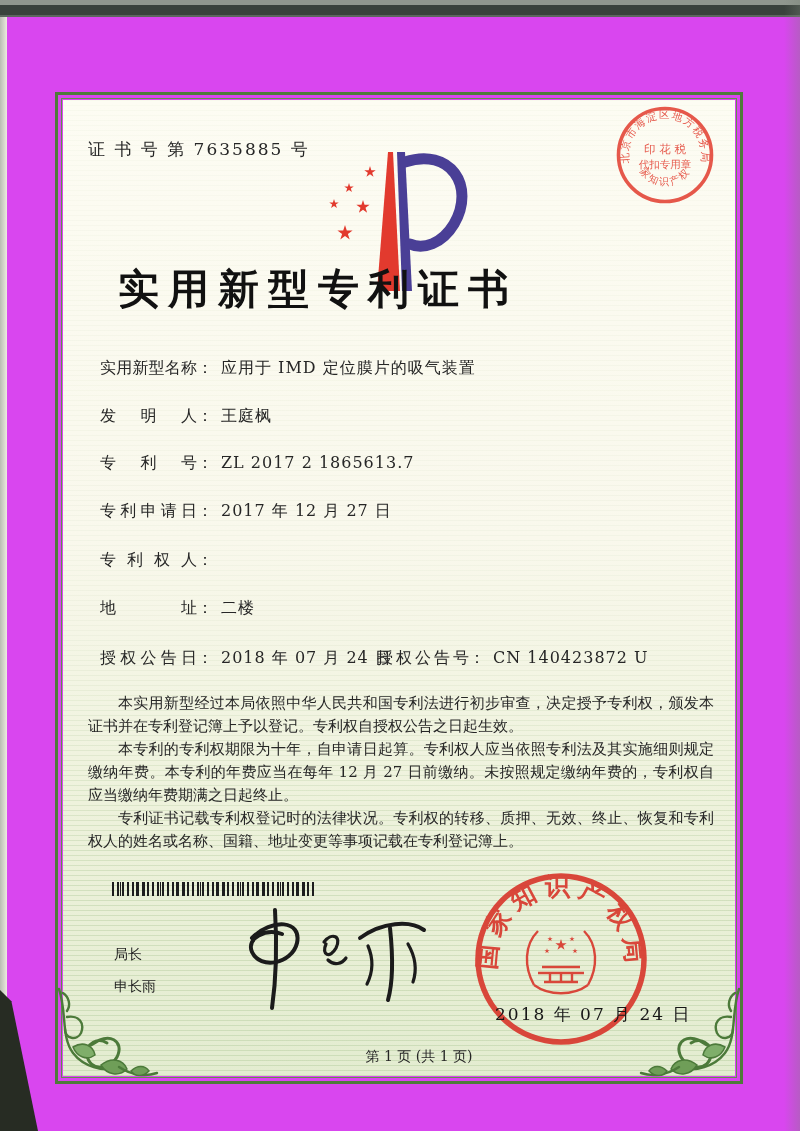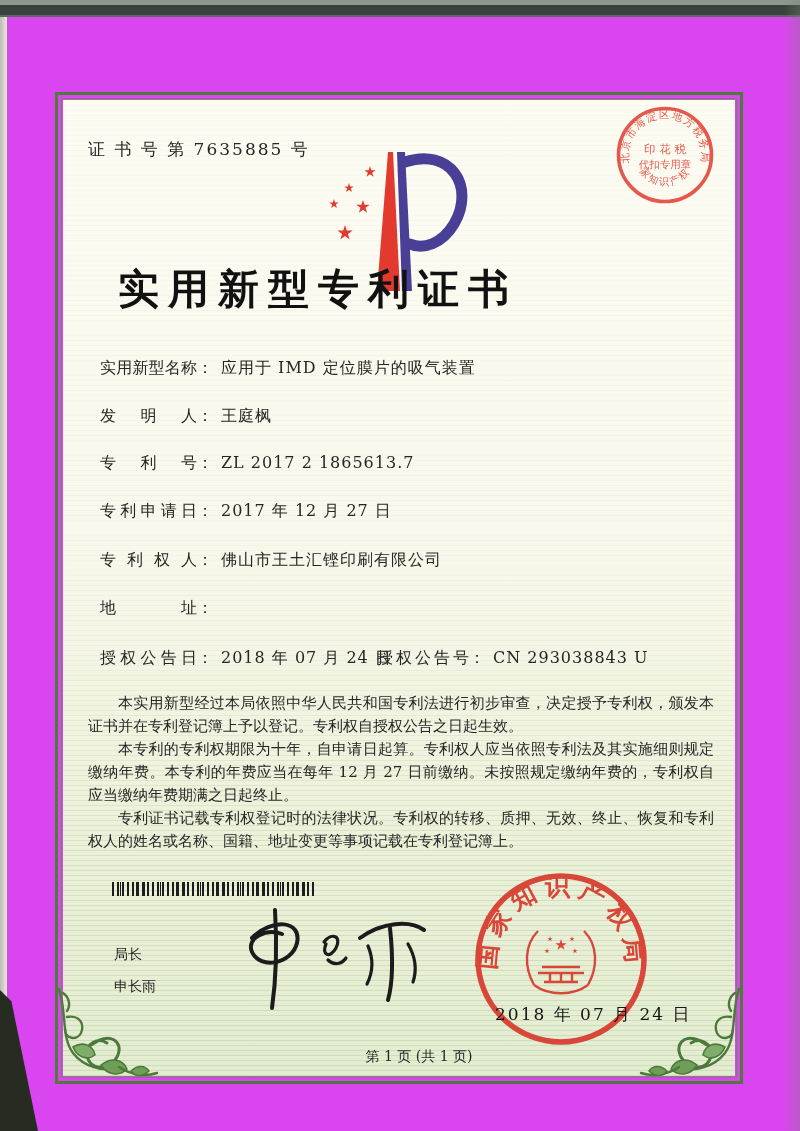--- a/index.html
+++ b/index.html
@@ -162,29 +162,28 @@
       <span class="fvalue">2017 年 12 月 27 日</span>
   </div>
   <div class="field-row" style="top:550px">
     <span class="flabel">
         <span>专</span>
         <span>利</span>
         <span>权</span>
         <span>人</span>
       </span>
       <span class="fcolon">：</span>
-      <span class="fvalue">佛山市王土汇铿印刷有限公司</span>
   </div>
   <div class="field-row" style="top:598px">
     <span class="flabel">
         <span>地</span>
         <span>址</span>
       </span>
       <span class="fcolon">：</span>
-    <span class="fvalue"></span>
+    <span class="fvalue"><span class="line2">二楼</span></span>
   </div>
   <div class="field-row" style="top:648px">
     <span class="flabel">
         <span>授</span>
         <span>权</span>
         <span>公</span>
         <span>告</span>
         <span>日</span>
       </span>
       <span class="fcolon">：</span>
@@ -192,21 +191,21 @@
   </div>
   <div class="row-right" style="top:648px">
     <span class="flabel">
         <span>授</span>
         <span>权</span>
         <span>公</span>
         <span>告</span>
         <span>号</span>
       </span>
       <span class="fcolon">：</span>
-      <span class="fvalue">CN 293038843 U</span>
+      <span class="fvalue">CN 140423872 U</span>
   </div>
 
   <div class="paras">
     <p>本实用新型经过本局依照中华人民共和国专利法进行初步审查，决定授予专利权，颁发本证书并在专利登记簿上予以登记。专利权自授权公告之日起生效。</p>
     <p>本专利的专利权期限为十年，自申请日起算。专利权人应当依照专利法及其实施细则规定缴纳年费。本专利的年费应当在每年 12 月 27 日前缴纳。未按照规定缴纳年费的，专利权自应当缴纳年费期满之日起终止。</p>
     <p>专利证书记载专利权登记时的法律状况。专利权的转移、质押、无效、终止、恢复和专利权人的姓名或名称、国籍、地址变更等事项记载在专利登记簿上。</p>
   </div>
 
   <div class="barcode"></div>
 

